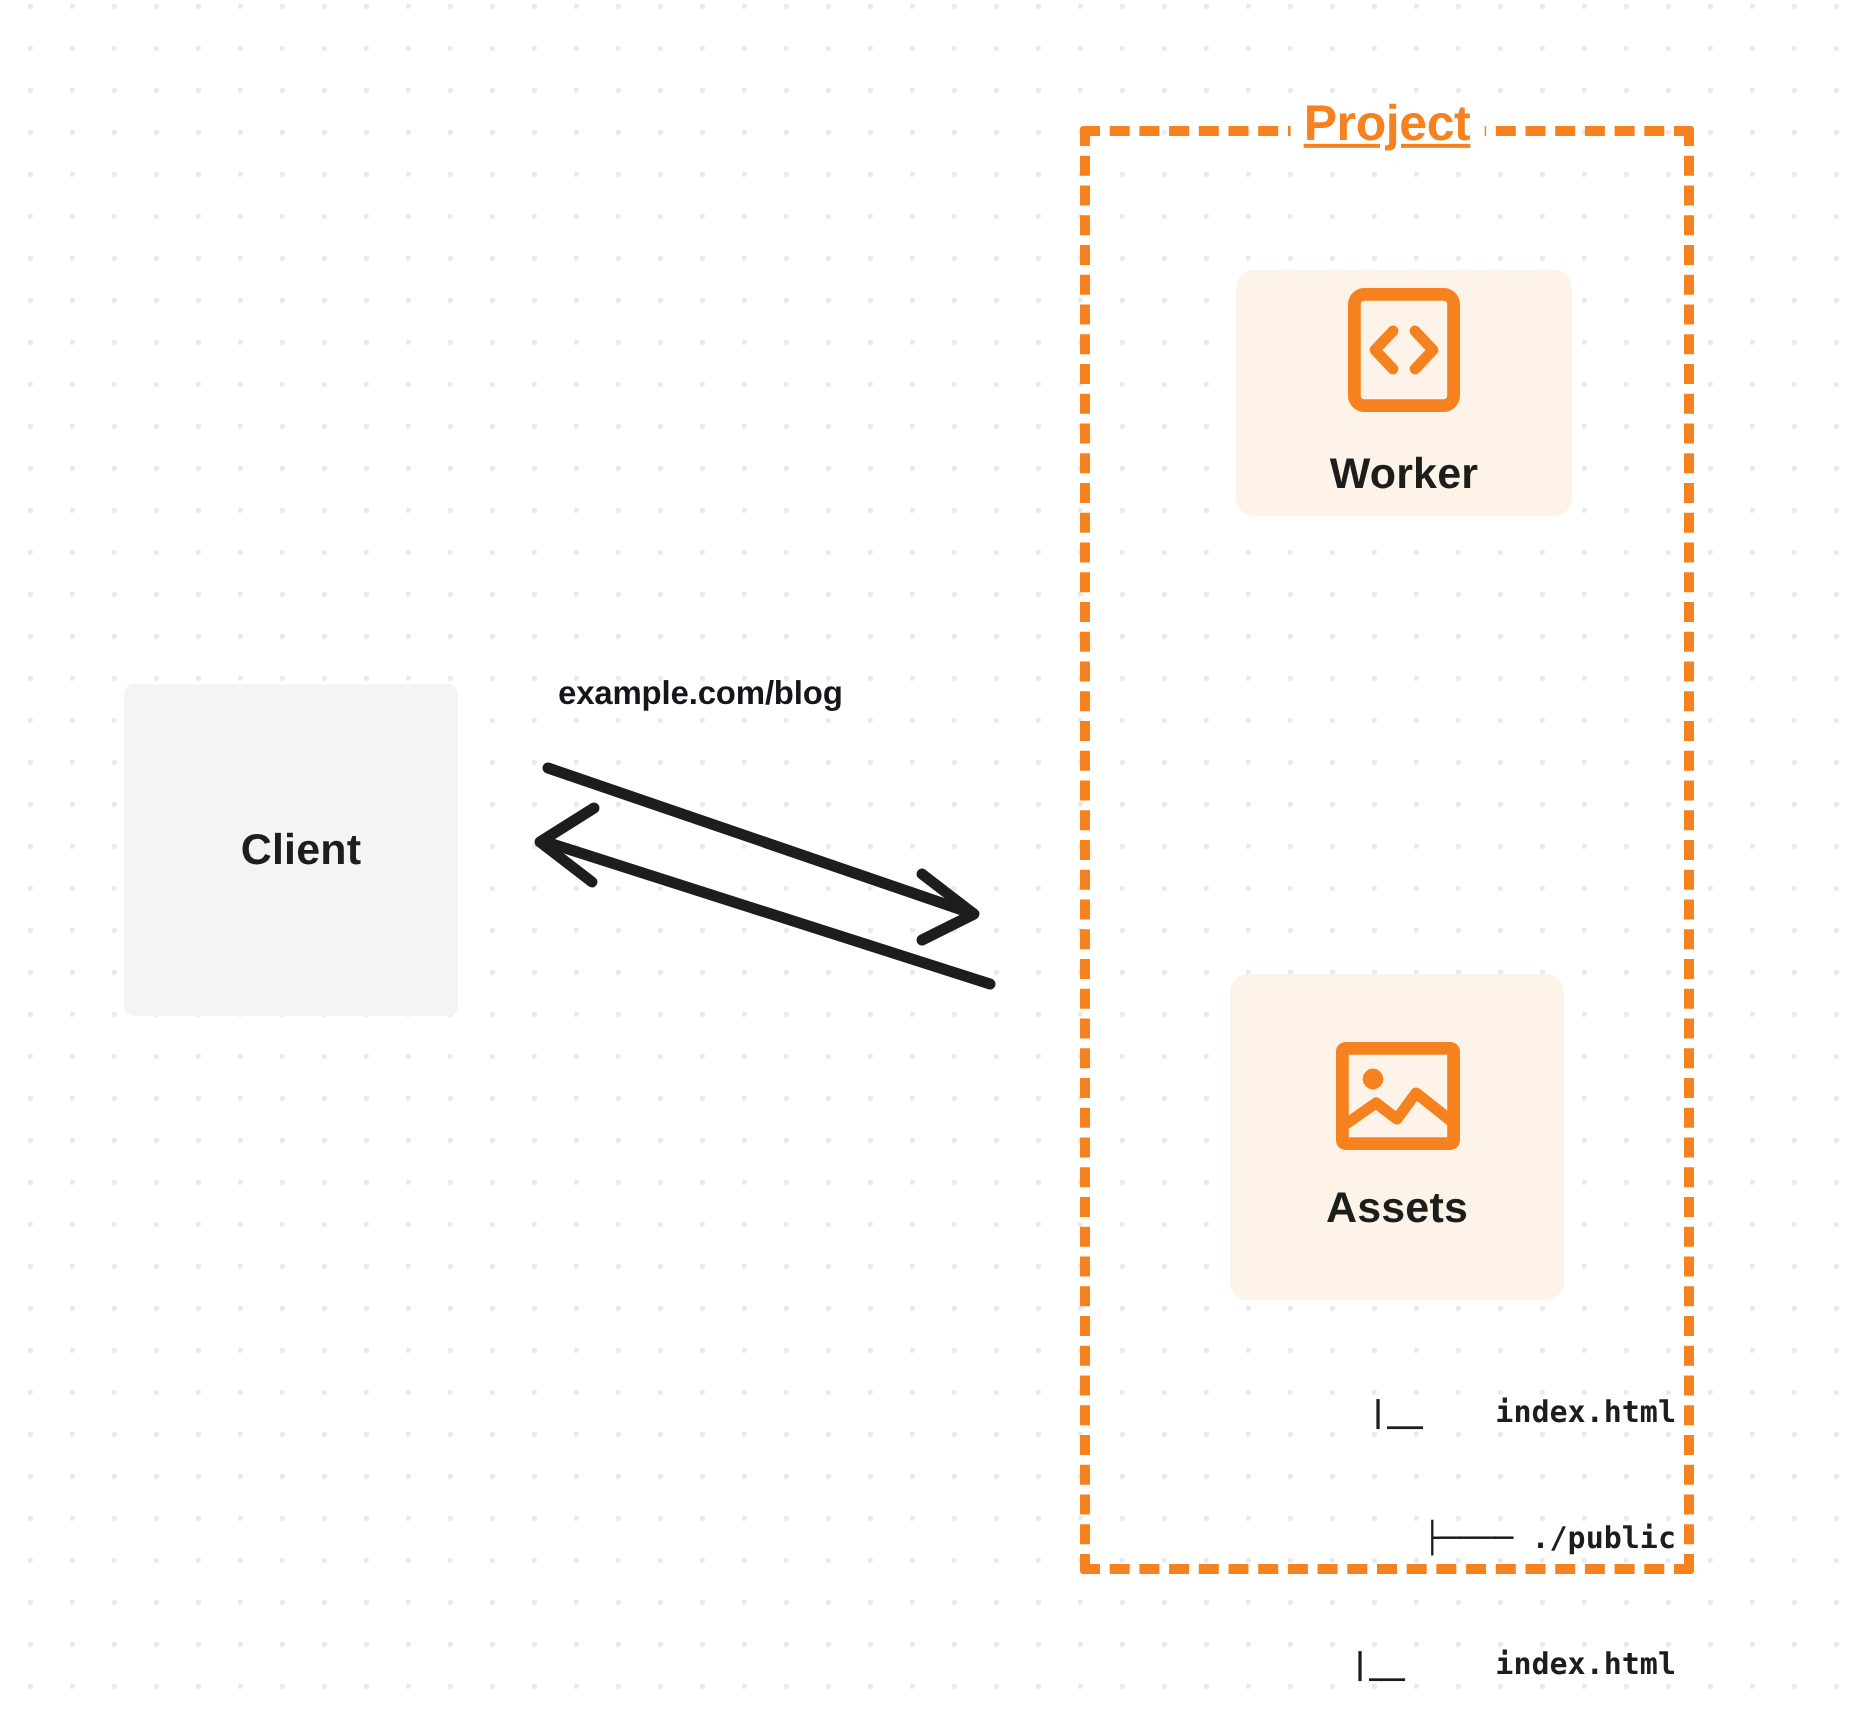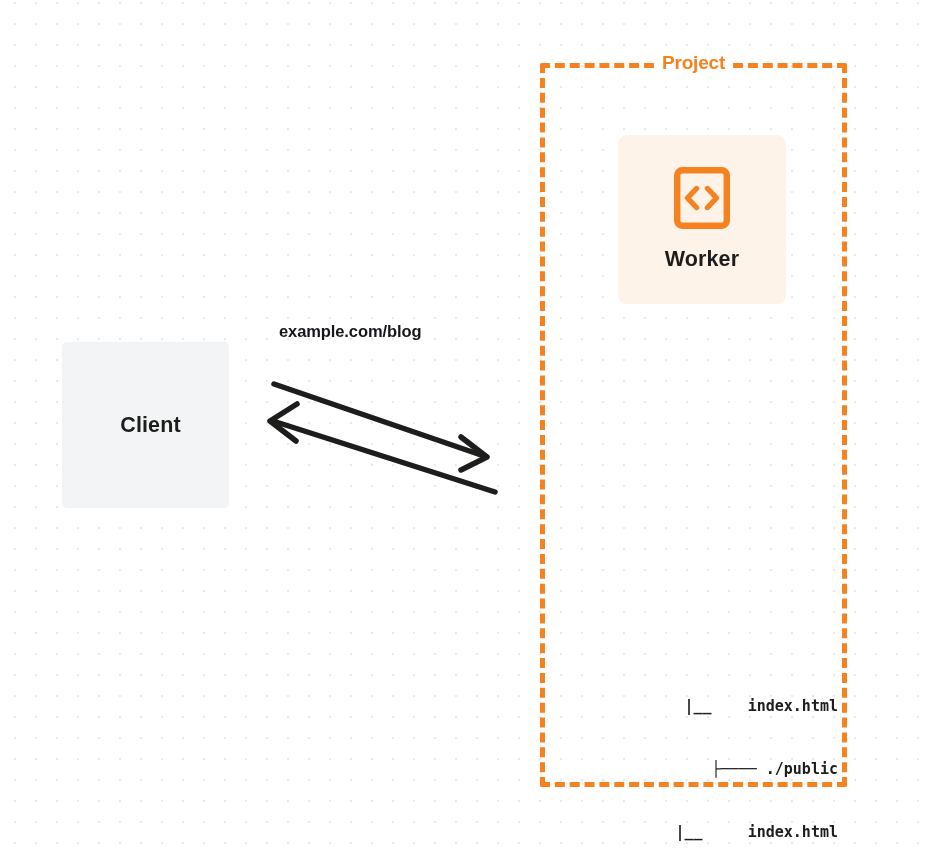--- a/index.html
+++ b/index.html
@@ -44,21 +44,21 @@
     font-weight: 700;
     color: #1d1d1b;
     letter-spacing: 0.1px;
     margin-left: 10px;
   }
 
   
   #request-label {
     position: absolute;
     left: 279px;
-    top: 322px;
+    top: 338px;
     font-size: 16.5px;
     font-weight: 700;
     color: #14161a;
     letter-spacing: -0.1px;
     white-space: nowrap;
   }
 
   
   #arrows-layer {
     position: absolute;
@@ -80,42 +80,43 @@
     box-sizing: border-box;
     border-radius: 2px;
   }
   #project-title {
     position: absolute;
     left: 50%;
     top: -5px;
     transform: translate(-50%, -52%);
     background-color: #ffffff;
     padding: 0 7px;
-    font-size: 19px;
+    font-size: 25px;
     font-weight: 700;
     color: #f6821f;
     letter-spacing: -0.2px;
     white-space: nowrap;
+    text-decoration: underline;
   }
 
   
   .service-card {
     position: absolute;
     background-color: #fdf3e8;
     border-radius: 9px;
     display: flex;
     flex-direction: column;
     align-items: center;
     justify-content: center;
   }
   #worker-card {
     left: 73px;
     top: 67px;
     width: 168px;
-    height: 169px;
+    height: 123px;
   }
   #assets-card {
     left: 70px;
     top: 419px;
     width: 167px;
     height: 163px;
   }
   .service-card .card-icon {
     display: block;
     margin-bottom: 14px;
@@ -181,20 +182,30 @@
       <span class="card-icon">
         <svg width="56" height="62" viewBox="0 0 56 62" fill="none" xmlns="http://www.w3.org/2000/svg">
           <rect x="3.2" y="3.2" width="49.6" height="55.6" rx="5" stroke="#f6821f" stroke-width="6.4"></rect>
           <polyline points="22.5,21.5 13.5,31 22.5,40.5" stroke="#f6821f" stroke-width="5.4" stroke-linecap="round" stroke-linejoin="round" fill="none"></polyline>
           <polyline points="33.5,21.5 42.5,31 33.5,40.5" stroke="#f6821f" stroke-width="5.4" stroke-linecap="round" stroke-linejoin="round" fill="none"></polyline>
         </svg>
       </span>
       <span class="card-label">Worker</span>
     </div>
 
+    <div id="assets-card" class="service-card">
+      <span class="card-icon">
+        <svg width="62" height="54" viewBox="0 0 62 54" fill="none" xmlns="http://www.w3.org/2000/svg">
+          <rect x="3.2" y="3.2" width="55.6" height="47.6" rx="1.5" stroke="#f6821f" stroke-width="6.4"></rect>
+          <circle cx="18.5" cy="18.5" r="5.2" fill="#f6821f"></circle>
+          <polyline points="5,41 20,30.5 30.5,38.5 40,25.5 57,39" stroke="#f6821f" stroke-width="5.6" stroke-linecap="round" stroke-linejoin="round" fill="none"></polyline>
+        </svg>
+      </span>
+      <span class="card-label">Assets</span>
+    </div>
 
     <div id="asset-file-tree">
       <span class="tree-row">|__    index.html</span>
       <span class="tree-row">├──── ./public</span>
       <span class="tree-row">|__     index.html</span>
       
     </div>
 
   </div>
 </div>

